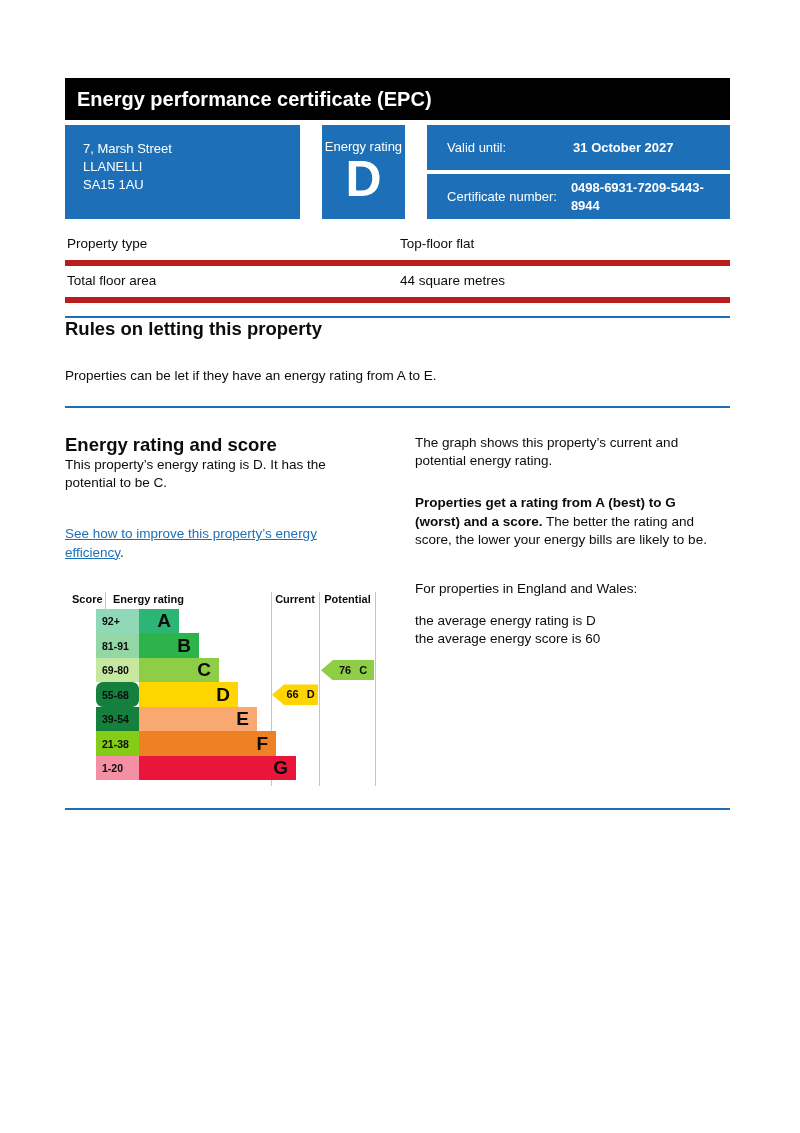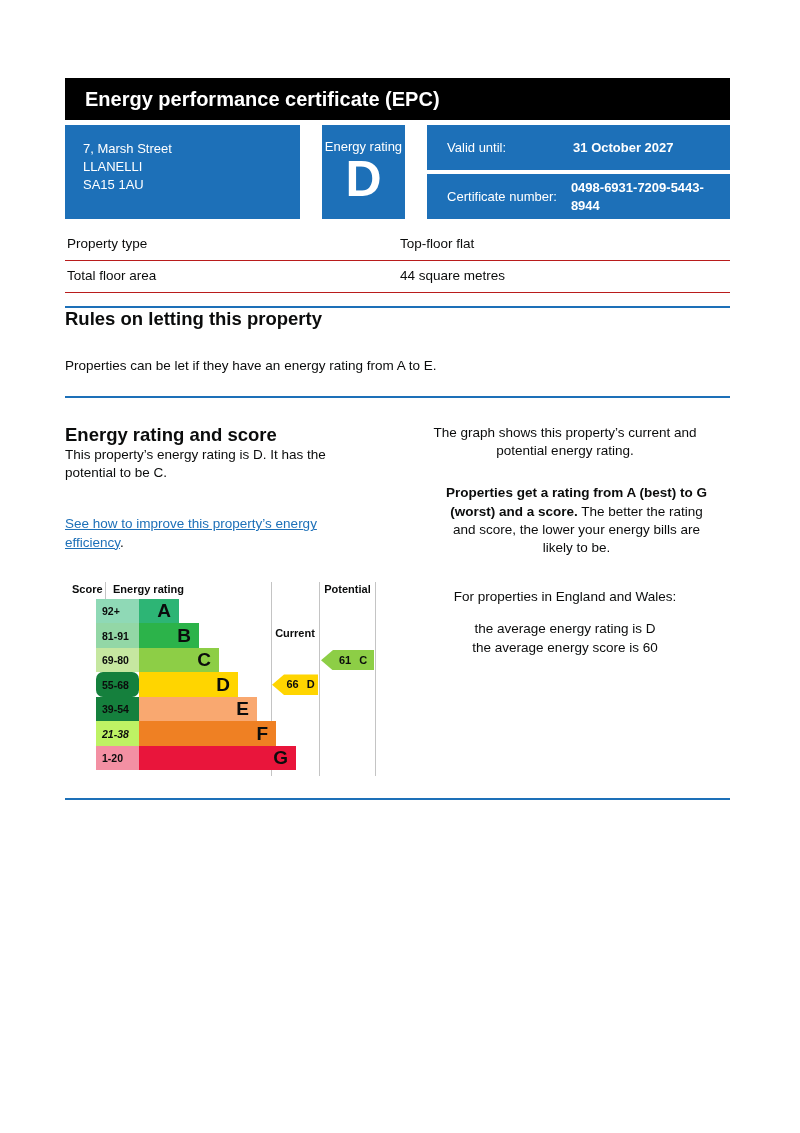--- a/index.html
+++ b/index.html
@@ -1,67 +1,67 @@
 <!DOCTYPE html>
 <html><head>
 <meta charset="utf-8">
 <style>
   * { margin:0; padding:0; box-sizing:border-box; }
   html,body { width:800px; height:1133px; background:#ffffff; overflow:hidden; }
   body { font-family:"Liberation Sans","DejaVu Sans",sans-serif; color:#0b0c0c; font-size:13.5px; line-height:1.35; }
   .page { width:665px; margin:78px auto 0 65px; }
 
   
-  .banner { background:#000000; color:#ffffff; height:42px; display:flex; align-items:center; padding-left:20px; font-size:20px; font-weight:bold; margin-bottom:5px; }
+  .banner { background:#000000; color:#ffffff; height:42px; display:flex; align-items:center; padding-left:12px; font-size:20px; font-weight:bold; margin-bottom:5px; }
 
   
   .summary-row { display:flex; gap:22px; height:94px; }
   .box { background:#1d70b8; color:#ffffff; }
   .address-box { width:247px; padding:15px 0 0 18px; font-size:13px; line-height:1.4; }
   .rating-box { width:88px; display:flex; flex-direction:column; align-items:center; padding-top:13px; }
   .rating-box .rating-label { font-size:13px; }
   .rating-box .rating-letter { font-size:50px; font-weight:bold; line-height:1.0; margin-top:-2px; }
   .box-stack { width:320px; display:flex; flex-direction:column; gap:4px; }
   .kv-box { flex:1; display:flex; align-items:center; padding-left:20px; font-size:13px; }
   .kv-box .kv-label { width:126px; }
   .kv-box .kv-value { font-weight:bold; }
 
   
   .prop-table { margin-top:10px; }
-  .prop-row { display:flex; padding:6px 0 7px 2px; border-bottom:1px solid #b91c1c; }
+  .prop-row { display:flex; padding:6px 0 7px 2px; border-bottom:6px solid #b91c1c; }
   .prop-label { width:333px; }
 
   hr.blue-rule { border:none; height:2px; background:#1d70b8; }
   .rule-1 { margin-top:13px; }
   .rule-2 { margin-top:21px; }
   .rule-3 { margin-top:20px; }
 
   h2 { font-size:18.5px; font-weight:bold; line-height:1.2; }
   .h-rules { }
   .para-1 { margin-top:26px; }
   .para-2 { margin-top:20px; width:660px; overflow-wrap:break-word; }
   a { color:#1d70b8; text-decoration:underline; }
 
   
   .two-col { display:flex; margin-top:26px; }
   .col-left { width:350px; }
   .col-right { width:300px; }
   .col-left .p-rating { width:300px; }
   .col-left .p-improve { margin-top:33px; width:290px; }
-  .col-right p { margin-top:0;text-align:center; }
-  .col-right .p2 { margin-top:24px;margin-left:23px; }
+  .col-right p { margin-top:0; }
+  .col-right .p2 { margin-top:24px; }
   .col-right .p3 { margin-top:31px; }
   .col-right .p4 { margin-top:14px; }
 
   
   .epc-chart { position:relative; width:311px; height:196px; margin-top:30px; font-weight:bold; }
   .chart-header { position:absolute; top:0; font-size:11px; font-weight:bold; }
   .hdr-score { left:7px; }
   .hdr-rating { left:48px; }
-  .hdr-current { left:206px; width:48px; text-align:center;margin-top:44px; }
+  .hdr-current { left:206px; width:48px; text-align:center; }
   .hdr-potential { left:254px; width:57px; text-align:center; }
   .vline { position:absolute; width:1px; background:#c4c4c4; top:0; }
   .vline-score { left:40px; height:17px; }
   .vline-current { left:206px; height:194px; }
   .vline-potential { left:254px; height:194px; }
   .vline-right { left:310px; height:194px; }
   .bands { position:absolute; left:0; top:17px; }
   .band-row { display:flex; height:24.5px;margin-left:31px; }
   .score-cell { width:43px; font-size:10.5px; display:flex; align-items:center; padding-left:6px; }
   .band-bar { display:flex; align-items:center; justify-content:flex-end; padding-right:8px; font-size:19px; color:#0b0c0c; }
@@ -146,30 +146,30 @@
             </div>
             <div class="band-row">
               <div class="score-cell" style="background: #15803d; border-radius: 7px;">55-68</div>
               <div class="band-bar" style="background: rgb(255, 213, 0); width: 99px;">D</div>
             </div>
             <div class="band-row">
               <div class="score-cell" style="background: #15803d;">39-54</div>
               <div class="band-bar" style="background: rgb(249, 168, 112); width: 118px;">E</div>
             </div>
             <div class="band-row">
-              <div class="score-cell" style="background: #bef264; font-style: italic;">21-38</div>
+              <div class="score-cell" style="background: #84cc16;">21-38</div>
               <div class="band-bar" style="background: rgb(239, 128, 35); width: 137px;">F</div>
             </div>
             <div class="band-row">
               <div class="score-cell" style="background: rgb(243, 144, 163);">1-20</div>
               <div class="band-bar" style="background: rgb(233, 21, 59); width: 157px;">G</div>
             </div>
           </div>
         <div class="arrow arrow-current" style="background: rgb(255, 213, 0); top: 92.5px;">66 D</div>
-        <div class="arrow arrow-potential" style="background: rgb(141, 206, 70); top: 68px;">61 C</div>
+        <div class="arrow arrow-potential" style="background: rgb(141, 206, 70); top: 68px;">76 C</div>
       </div>
     </div>
 
     <div class="col-right">
       <p class="p1">The graph shows this property’s current and potential energy rating.</p>
       <p class="p2"><strong>Properties get a rating from A (best) to G (worst) and a score.</strong><span> The better the rating and score, the lower your energy bills are likely to be.</span></p>
       <p class="p3">For properties in England and Wales:</p>
       <p class="p4"><span>the average energy rating is D</span><br><span>the average energy score is 60</span></p>
     </div>
   </div>

